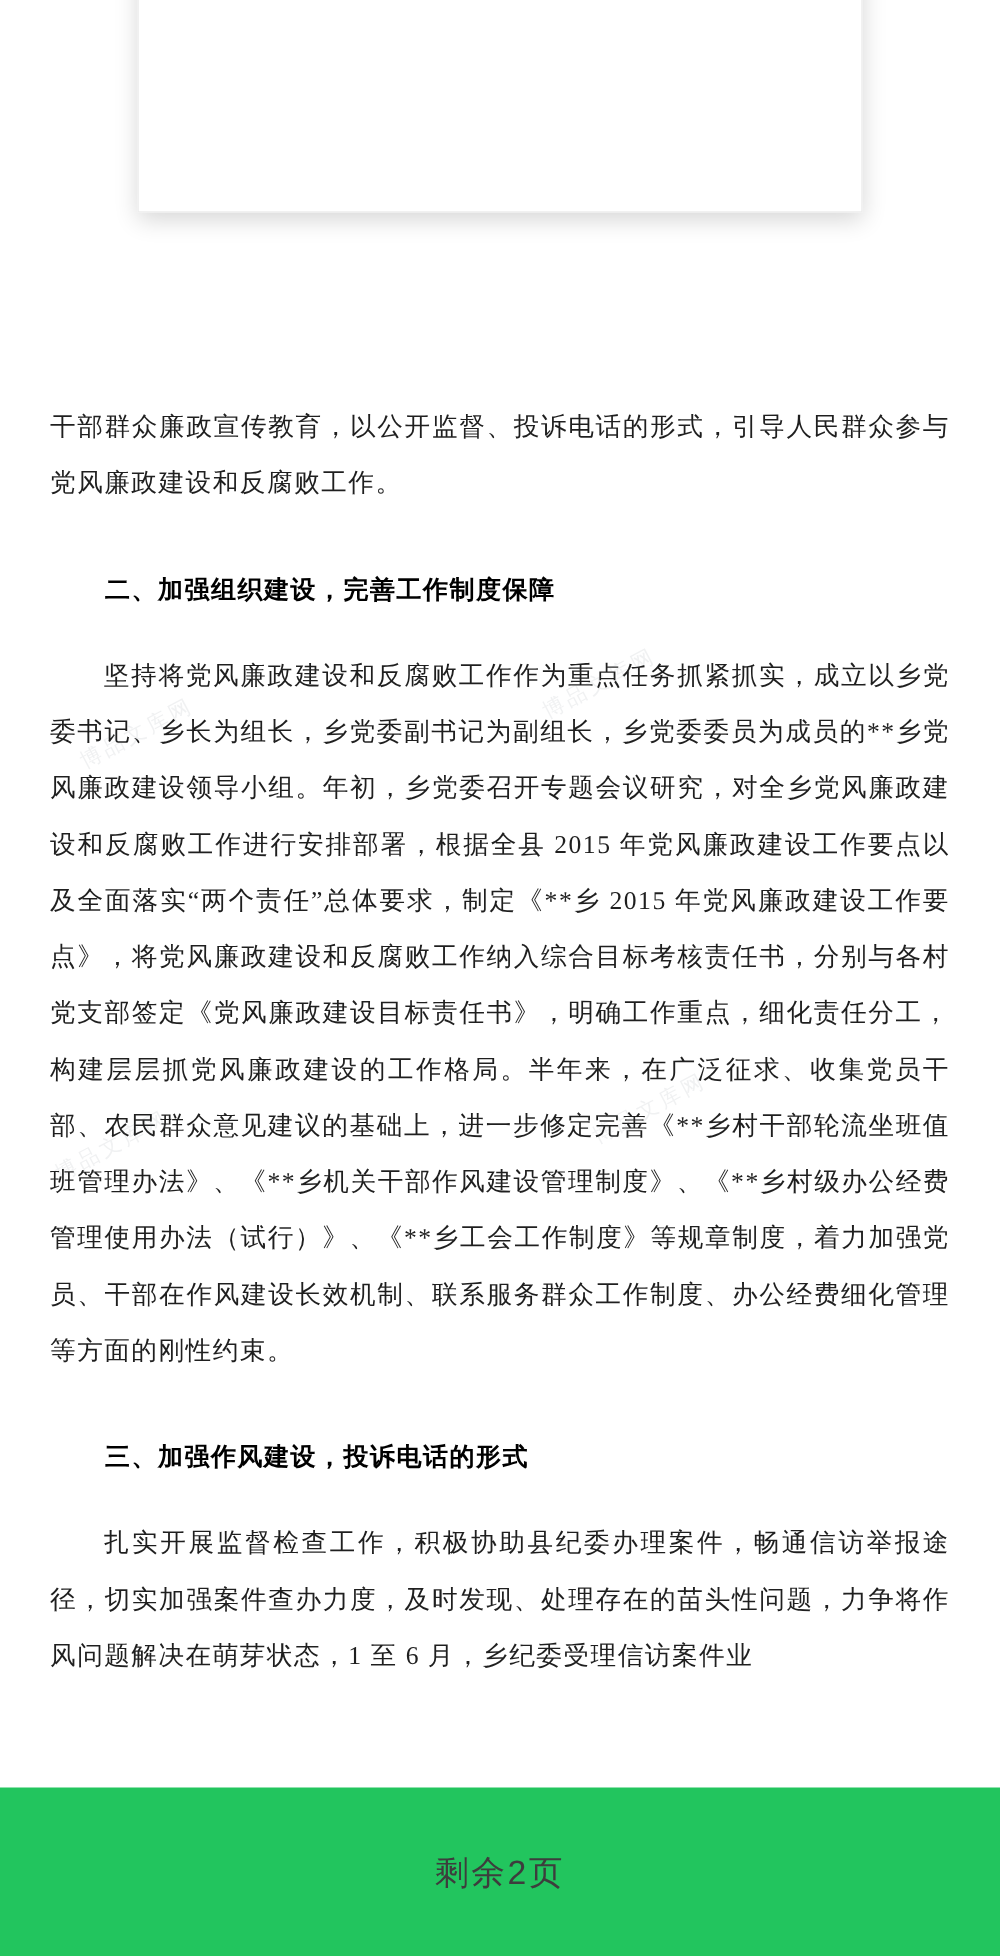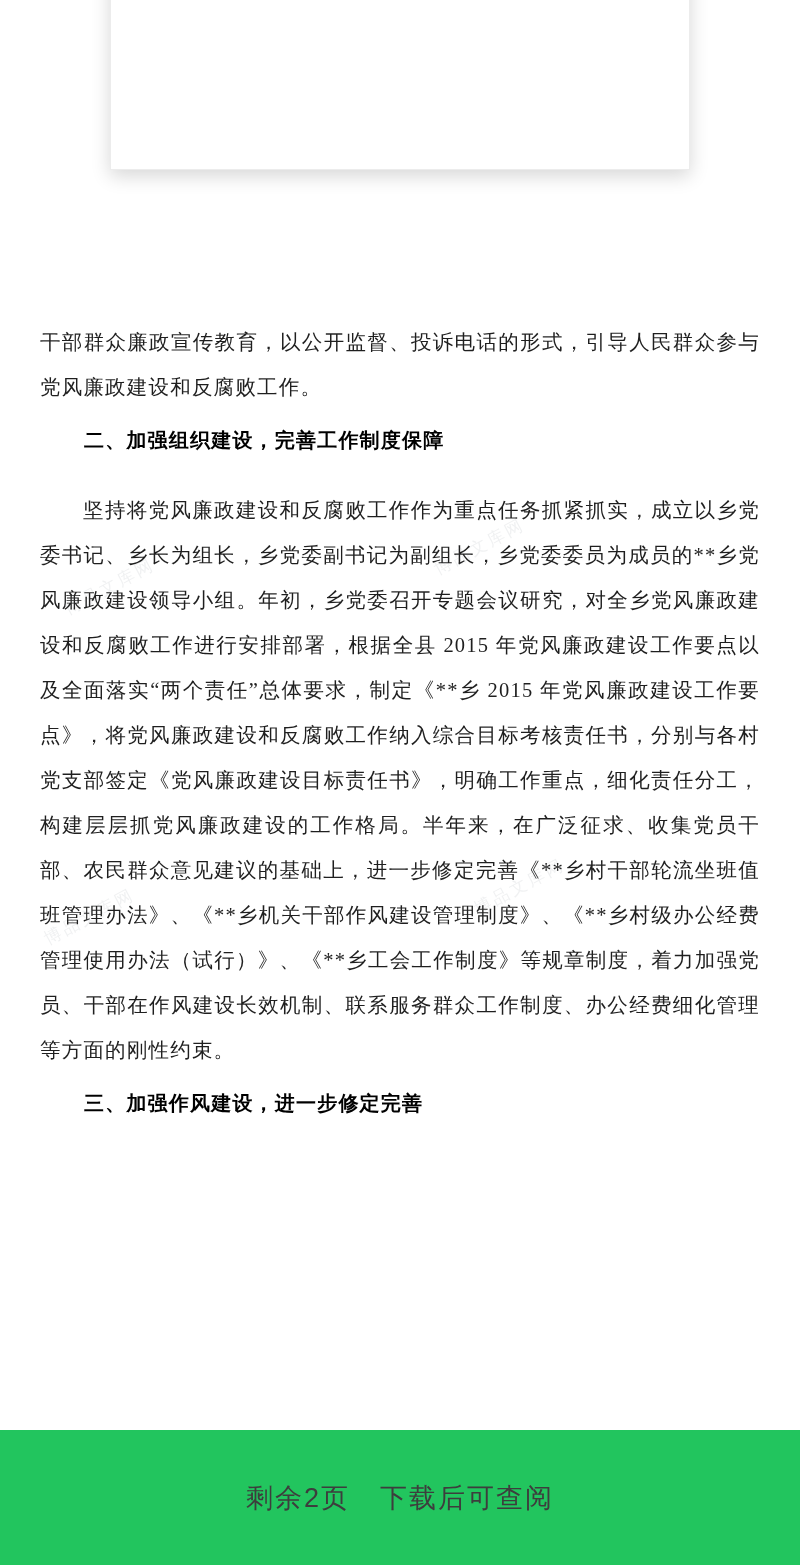--- a/index.html
+++ b/index.html
@@ -54,21 +54,21 @@
   }
   .para.indent {
     text-indent: 2.1em;
   }
   .heading {
     font-family: "Liberation Sans", "DejaVu Sans", sans-serif;
     font-size: 20px;
     font-weight: bold;
     letter-spacing: 1.2px;
     color: #000000;
-    margin: 17px 0 34px 0;
+    margin: 48px 0 34px 0;
     text-indent: 2.2em;
   }
   .gap-lg { height: 120px; }
 
   
   .watermark {
     position: absolute;
     left: 0;
     top: 0;
     width: 800px;
@@ -140,32 +140,32 @@
 <div class="gap-lg"></div>
 
 <div class="doc">
 
   <p class="para">干部群众廉政宣传教育，以公开监督、投诉电话的形式，引导人民群众参与党风廉政建设和反腐败工作。</p>
 
   <h2 class="heading">二、加强组织建设，完善工作制度保障</h2>
 
   <p class="para indent">坚持将党风廉政建设和反腐败工作作为重点任务抓紧抓实，成立以乡党委书记、乡长为组长，乡党委副书记为副组长，乡党委委员为成员的**乡党风廉政建设领导小组。年初，乡党委召开专题会议研究，对全乡党风廉政建设和反腐败工作进行安排部署，根据全县 2015 年党风廉政建设工作要点以及全面落实“两个责任”总体要求，制定《**乡 2015 年党风廉政建设工作要点》，将党风廉政建设和反腐败工作纳入综合目标考核责任书，分别与各村党支部签定《党风廉政建设目标责任书》，明确工作重点，细化责任分工，构建层层抓党风廉政建设的工作格局。半年来，在广泛征求、收集党员干部、农民群众意见建议的基础上，进一步修定完善《**乡村干部轮流坐班值班管理办法》、《**乡机关干部作风建设管理制度》、《**乡村级办公经费管理使用办法（试行）》、《**乡工会工作制度》等规章制度，着力加强党员、干部在作风建设长效机制、联系服务群众工作制度、办公经费细化管理等方面的刚性约束。</p>
 
-  <h2 class="heading">三、加强作风建设，进一步修定完善</h2>
+  <h2 class="heading">三、加强作风建设，投诉电话的形式</h2>
 
+  <p class="para indent">扎实开展监督检查工作，积极协助县纪委办理案件，畅通信访举报途径，切实加强案件查办力度，及时发现、处理存在的苗头性问题，力争将作风问题解决在萌芽状态，1 至 6 月，乡纪委受理信访案件业</p>
 
 </div>
 
 <div class="watermark">
   <div class="wm-text wm1">博品文库网</div>
   <div class="wm-text wm2">博品文库网</div>
   <div class="wm-text wm3">博品文库网</div>
   <div class="wm-text wm4">博品文库网</div>
 </div>
 
 <div class="fade"></div>
 
 <div class="footer">
   <div class="footer-inner">
     <span>剩余2页</span>
-    <span class="footer-link">下载后可查阅</span>
   </div>
 </div>
 
 </body></html>

